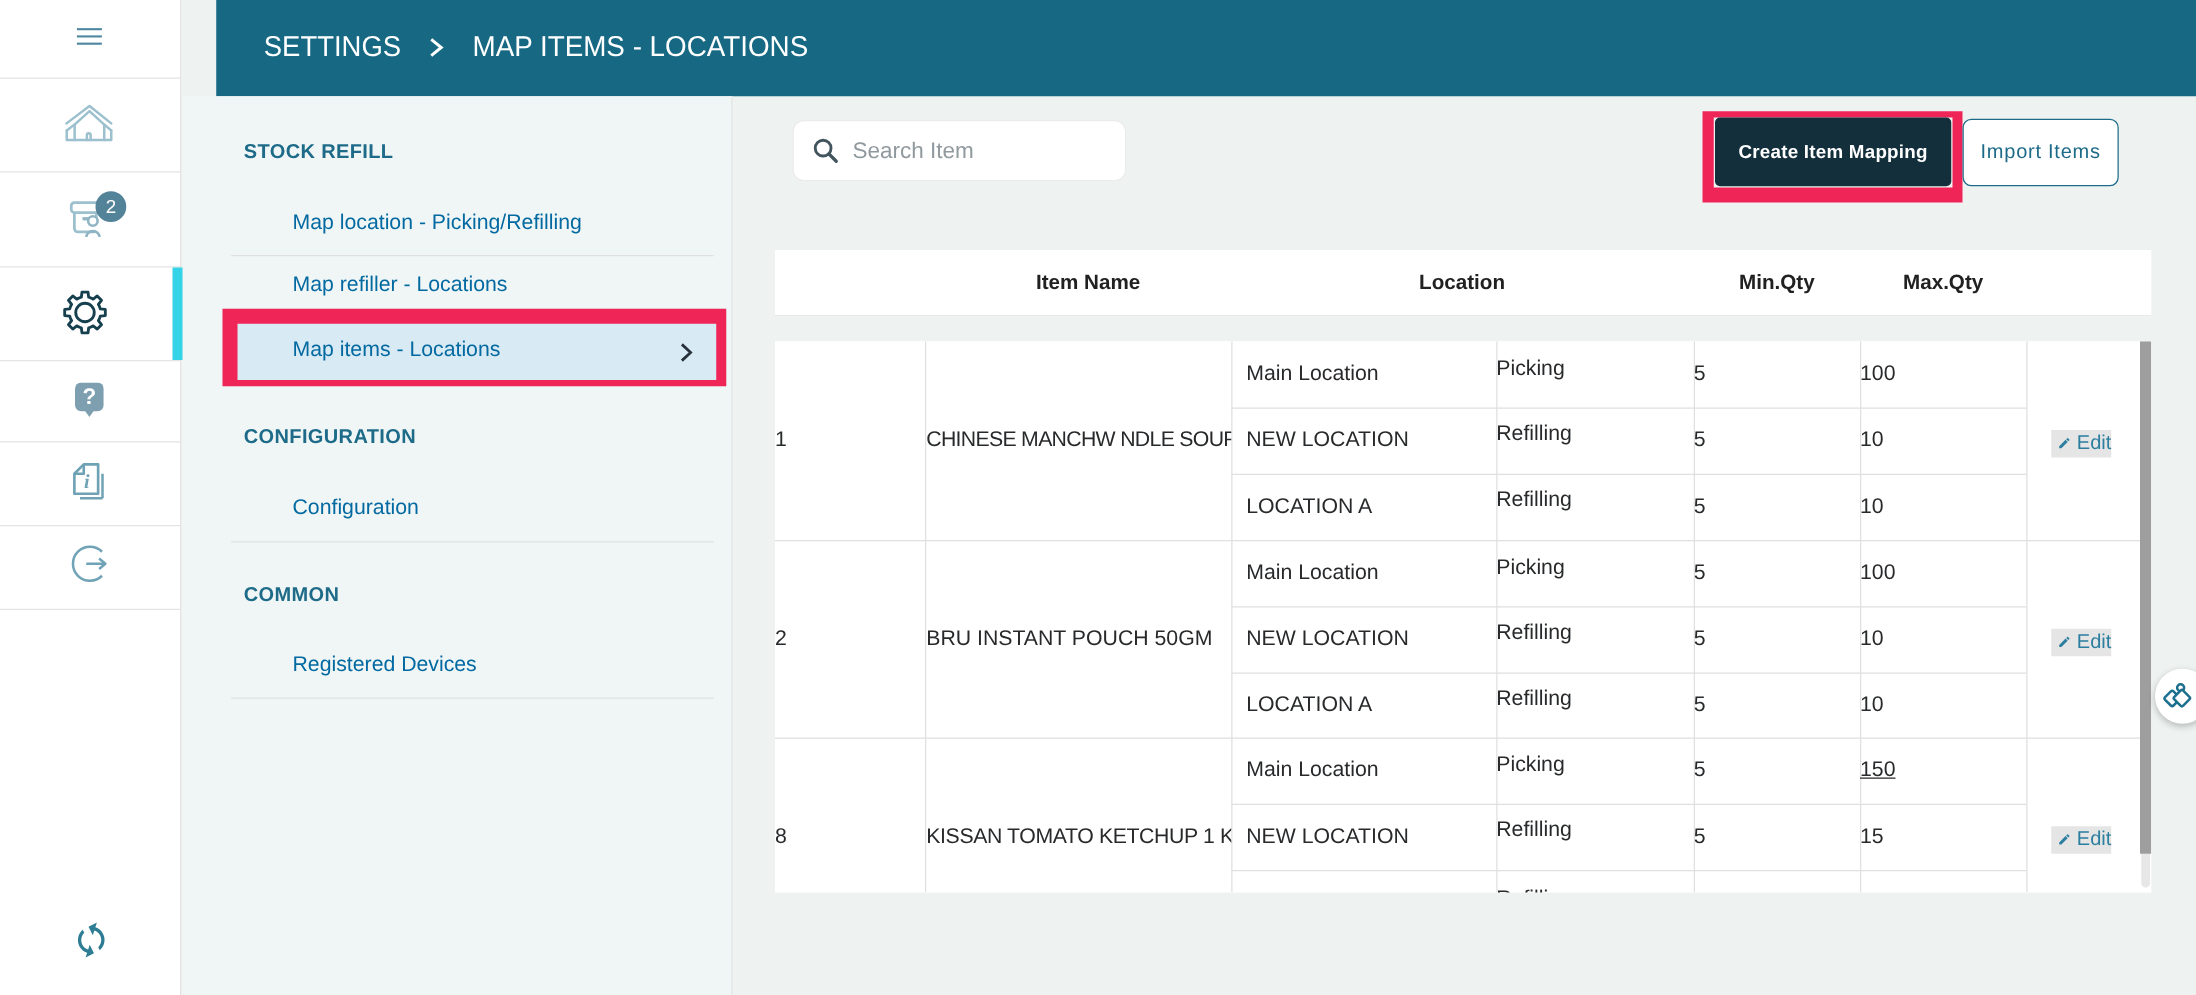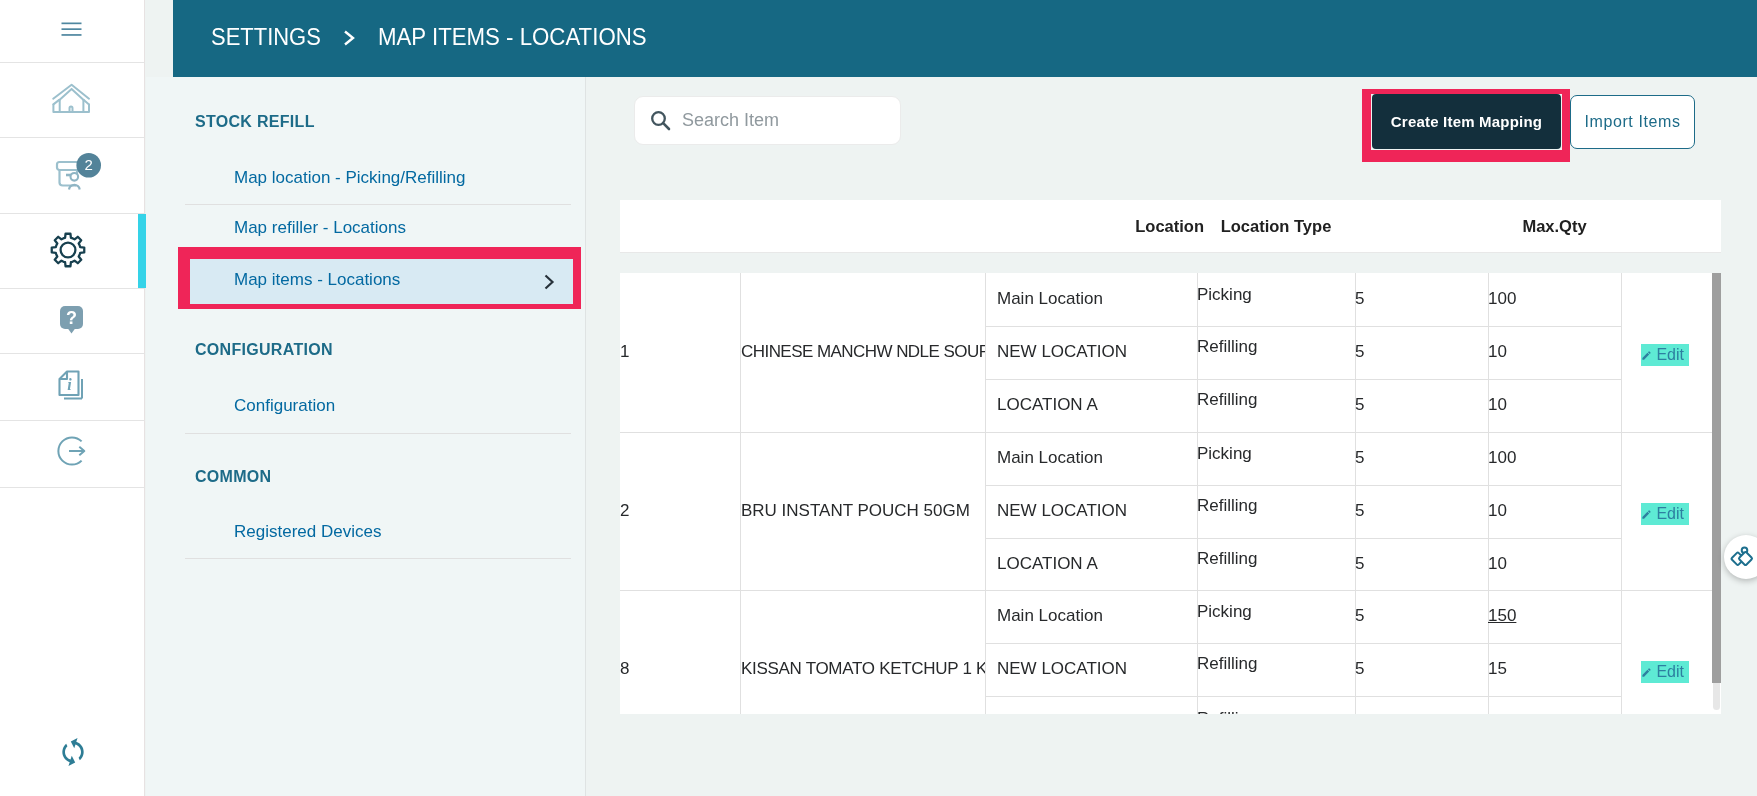--- a/index.html
+++ b/index.html
@@ -35,21 +35,21 @@
   #thead { left:620px; top:200px; width:1101px; height:53px; background:#fff; border-bottom:1px solid #e8e8e8; }
   #thead .hc { position:absolute; top:0; height:53px; line-height:53px; text-align:center; font-weight:bold; font-size:16.5px; color:#212121; }
   #tbody { left:620px; top:273px; width:1101px; height:441px; background:#fff; overflow:hidden; }
   .vline { position:absolute; top:0; width:1px; height:441px; background:#e0e0e0; }
   .hsub { position:absolute; left:365px; width:636px; height:1px; background:#e0e0e0; }
   .hgrp { position:absolute; left:0; width:1092px; height:1px; background:#e0e0e0; }
   .cell { position:absolute; font-size:17px; color:#27292b; }
   .cc { text-align:left; }
   #scrollbar { position:absolute; left:1092px; top:0; width:9px; height:441px; background:#ffffff; }
   #thumb { position:absolute; left:0; top:0; width:9px; height:410px; background:#9e9e9e; }
-  .editbox { position:absolute; left:1021px; width:48px; height:22px; background:#5eead4; color:#2d7fa0; font-size:16px; line-height:22px; text-align:left; }
+  .editbox { position:absolute; left:1021px; width:48px; height:22px; background:#e5e5e5; color:#2d7fa0; font-size:16px; line-height:22px; text-align:right; }
 
   
   #accbtn { left:1724px; top:535px; width:44px; height:44px; background:#fff; border-radius:50%; box-shadow:0 2px 6px rgba(0,0,0,0.25); }
 </style>
 </head>
 <body>
 
 <div class="abs" id="header">
   <span class="crumb" style="left:38px;">SETTINGS</span>
   <svg class="abs" style="left:168px; top:30px;" width="16" height="16" viewBox="0 0 16 16">
@@ -154,22 +154,23 @@
     <path d="M14.2 14.2 L20 20" stroke="#42555e" stroke-width="2.6" stroke-linecap="round"></path>
   </svg>
   <span class="ph">Search Item</span>
 </div>
 
 <div class="abs" id="annot-btn"></div>
 <div class="abs" id="create-btn">Create Item Mapping</div>
 <div class="abs" id="import-btn">Import Items</div>
 
 <div class="abs" id="thead">
+  <div class="hc" style="left:128px; width:245px;">Item Name</div>
   <div class="hc" style="left:372px; width:212px;text-align:right;">Location</div>
-  <div class="hc" style="left:577px; width:158px;">Location Type</div>
+  <div class="hc" style="left:735px; width:133px;">Min.Qty</div>
   <div class="hc" style="left:868px; width:133px;">Max.Qty</div>
 </div>
 
 <div class="abs" id="tbody">
   <div class="vline" style="left:120px;"></div>
   <div class="vline" style="left:365px;"></div>
   <div class="vline" style="left:577px;"></div>
   <div class="vline" style="left:735px;"></div>
   <div class="vline" style="left:868px;"></div>
   <div class="vline" style="left:1001px;"></div>

